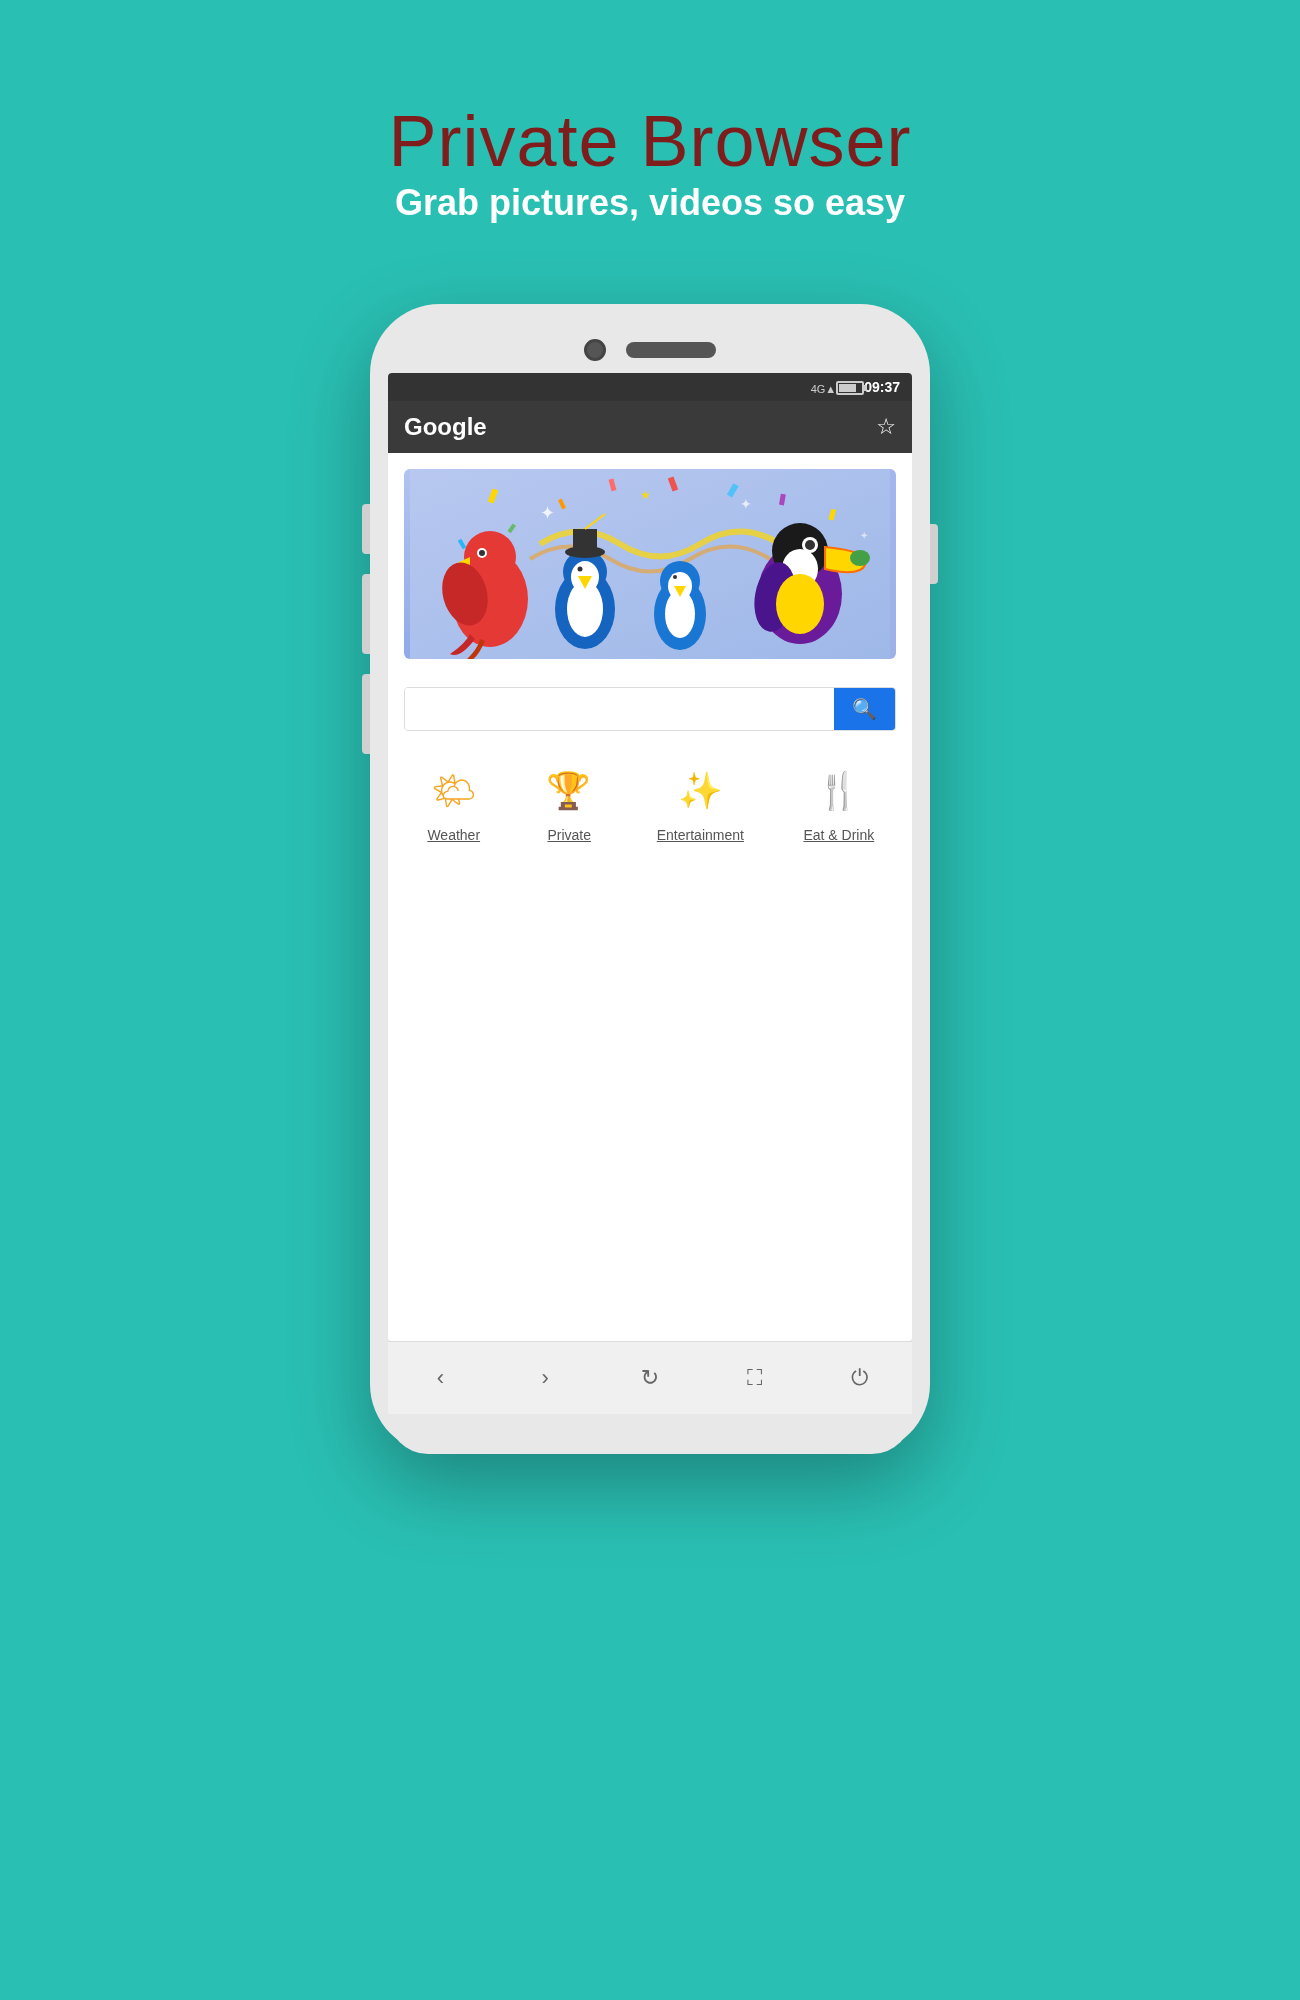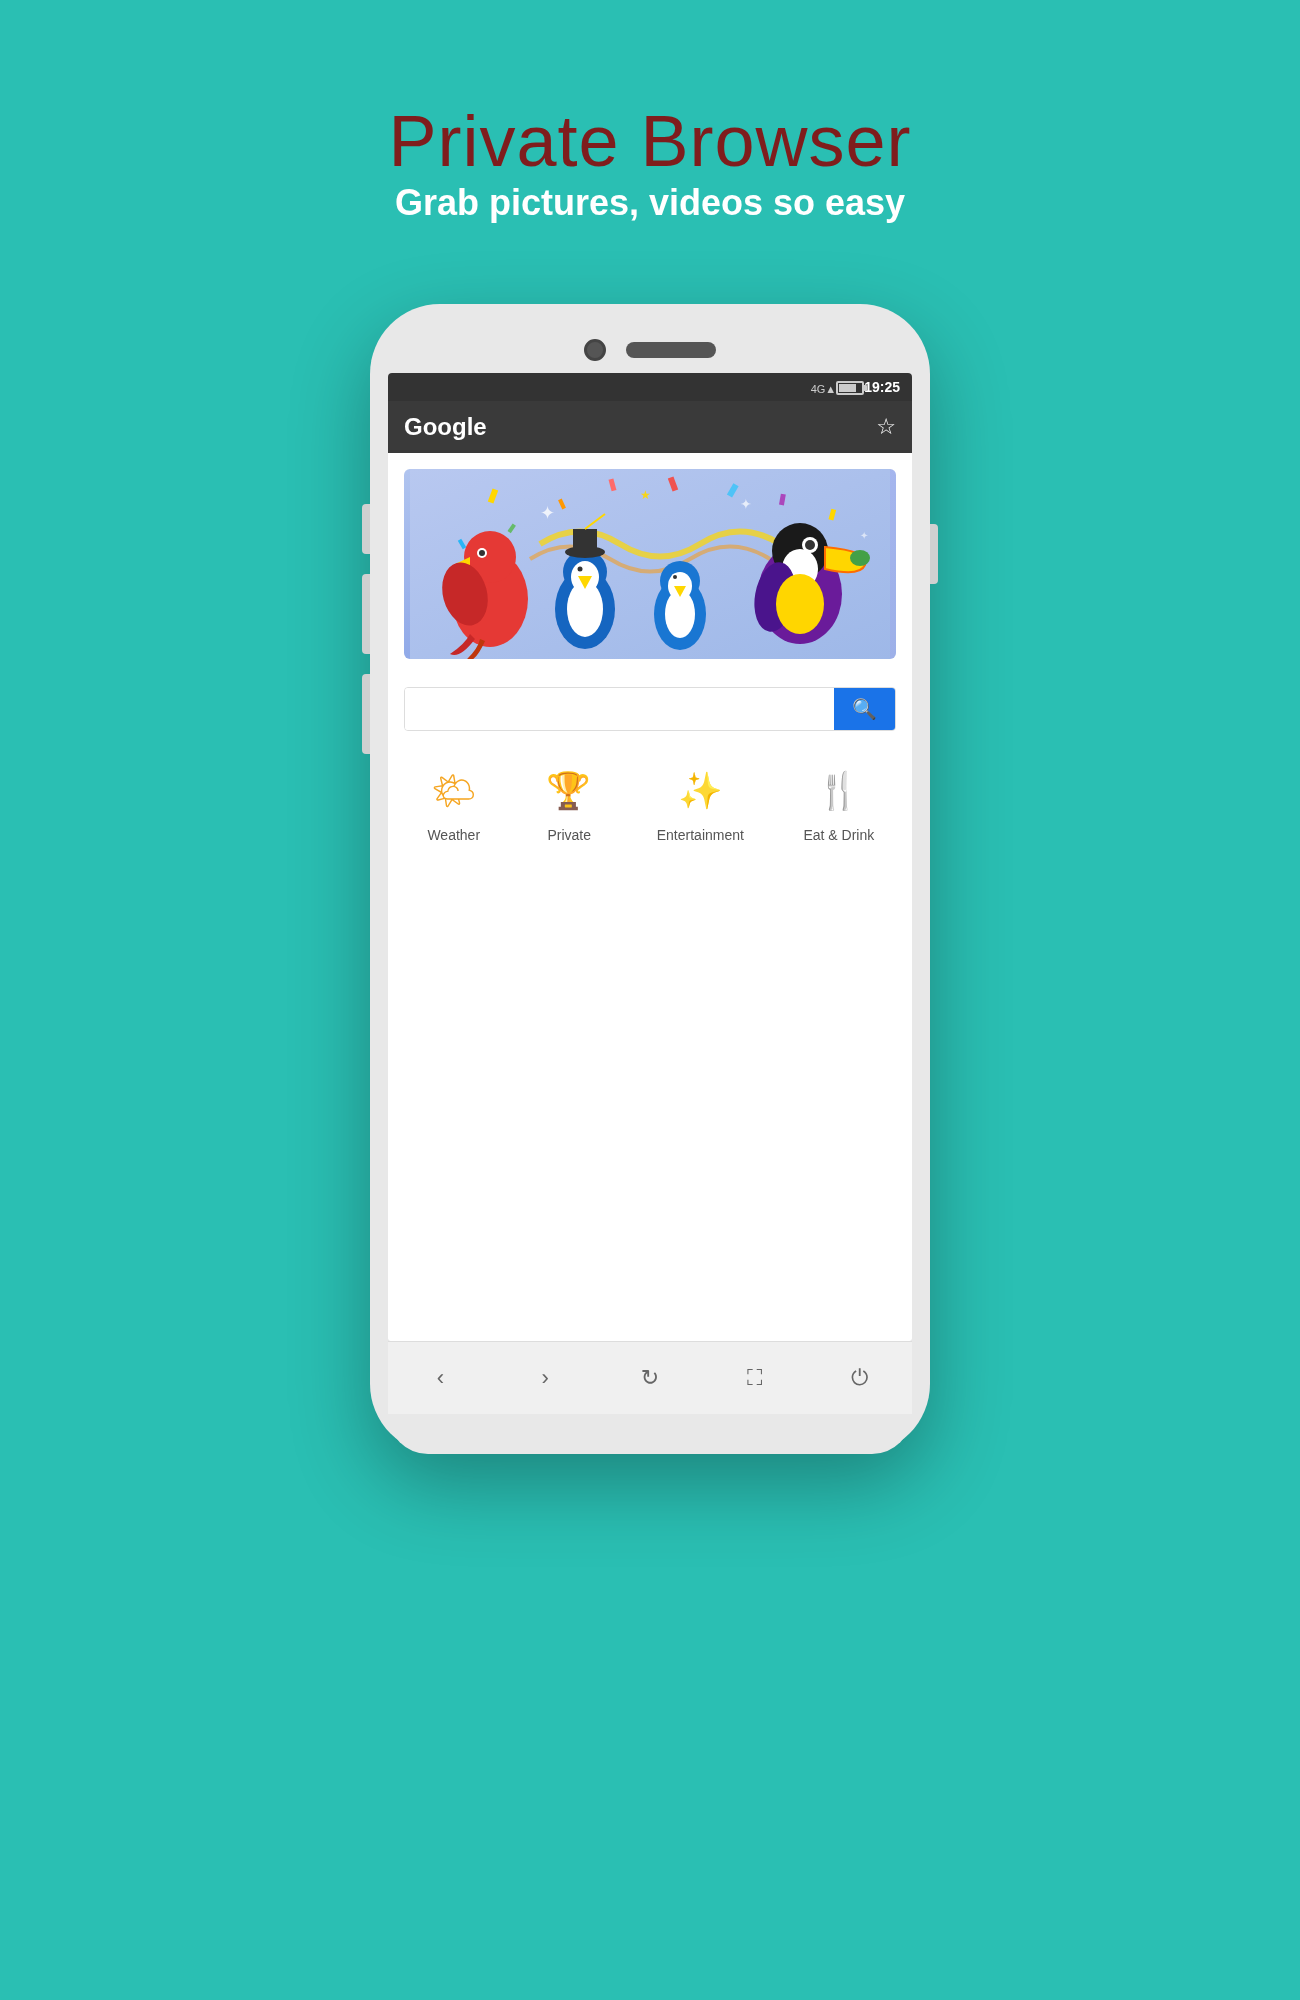--- a/index.html
+++ b/index.html
@@ -330,20 +330,21 @@
       height: 56px;
       display: flex;
       align-items: center;
       justify-content: center;
     }
 
     .quick-link-label {
       font-size: 14px;
       color: #555;
       text-align: center;
+      text-decoration: underline;
     }
 
     .weather-icon { color: #f5a623; }
     .sports-icon { color: #f5a623; }
     .entertainment-icon { color: #e040fb; }
     .food-icon { color: #9e9e9e; }
 
     
     .screen-bottom {
       flex: 1;
@@ -400,21 +401,21 @@
   </div>
 
   <div class="phone-screen">
 
     <div class="status-bar">
       <div class="status-icons">
         <span class="signal-icon">4G▲</span>
         <div class="battery-icon">
           <div class="battery-fill"></div>
         </div>
-        <span class="time-display">19:25</span>
+        <span class="time-display">09:37</span>
       </div>
     </div>
 
     <div class="browser-header">
       <span class="browser-title">Google</span>
       <span class="star-btn">☆</span>
     </div>
 
 
     <div class="doodle-area">

